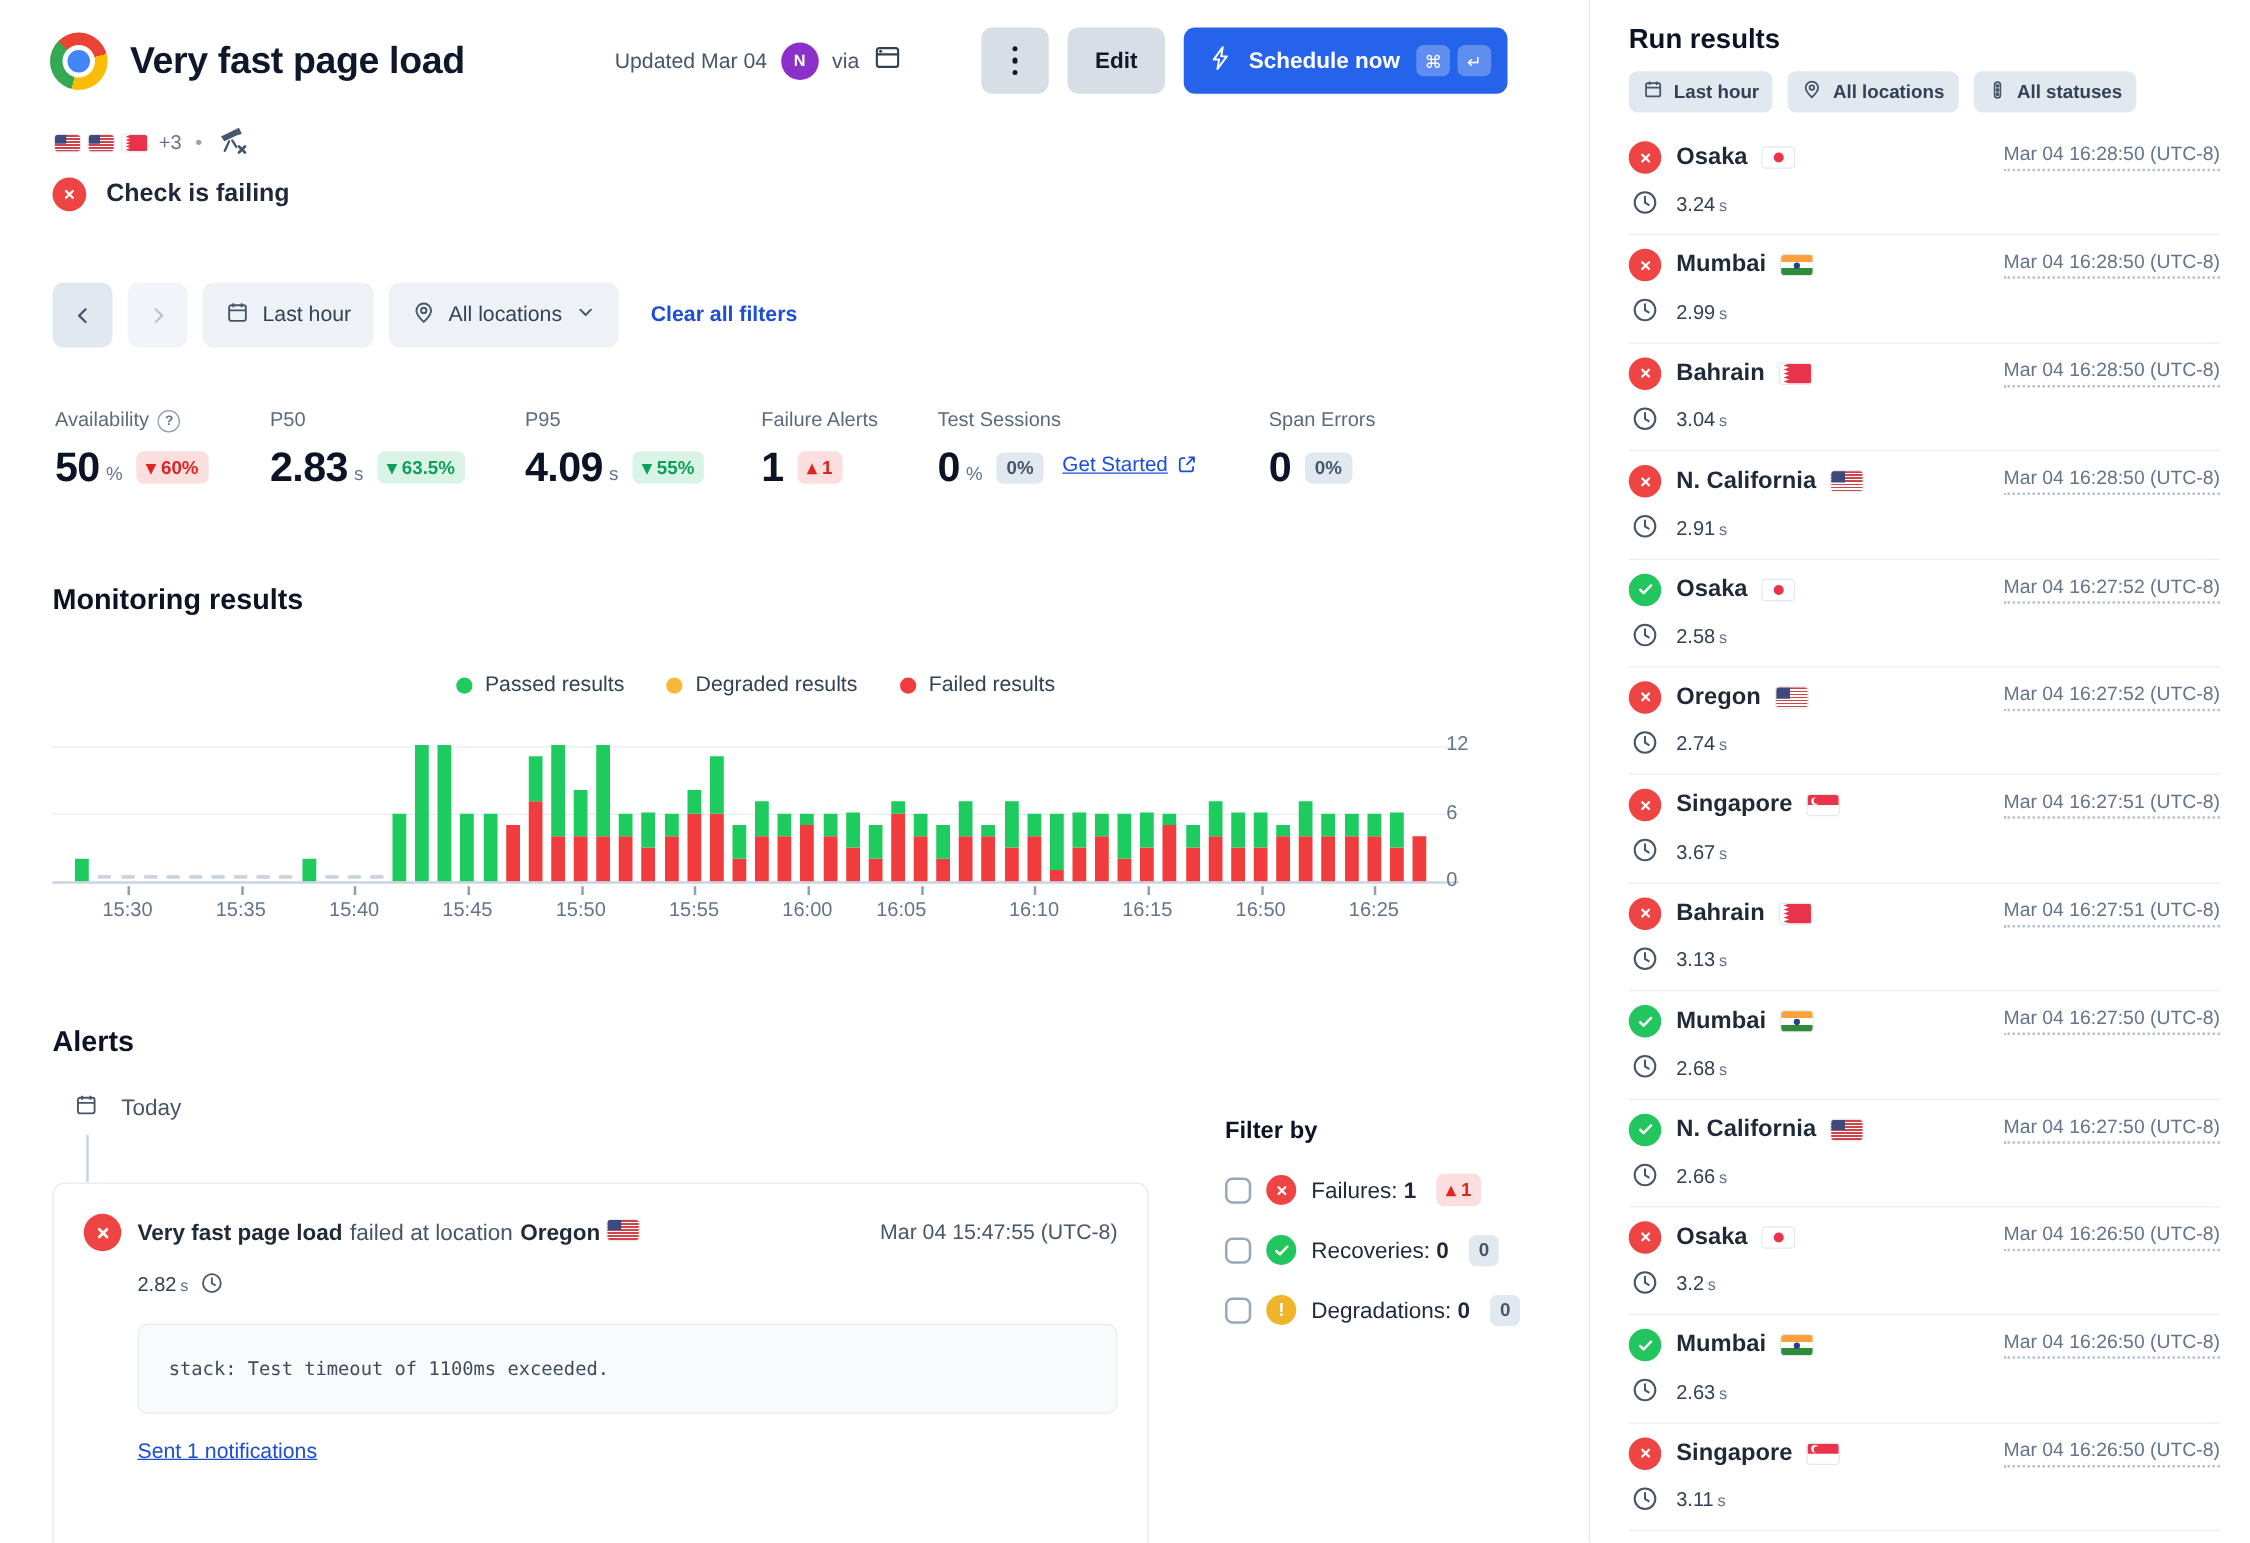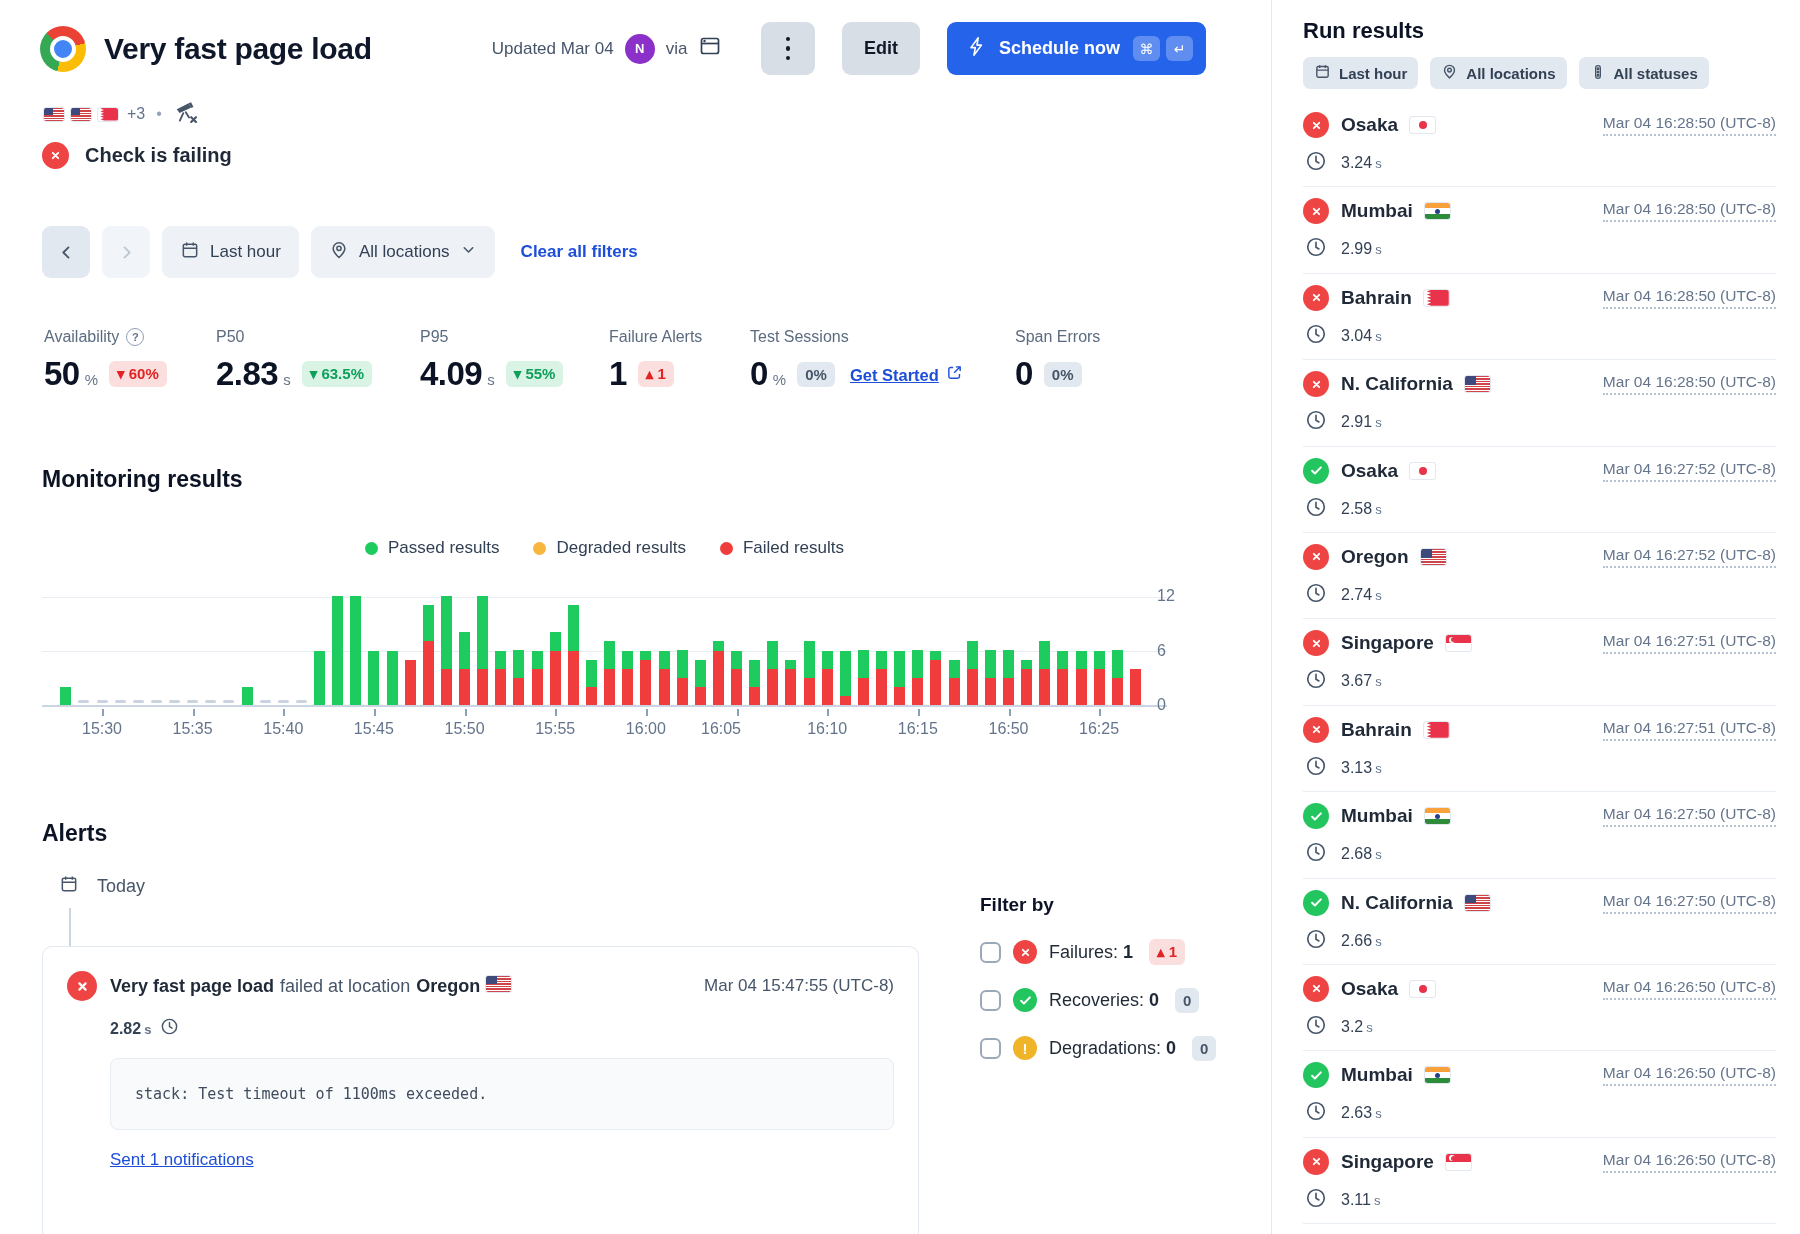--- a/index.html
+++ b/index.html
@@ -11,21 +11,21 @@
 
 
 .title-row{position:absolute;left:40px;top:22px;width:1166px;display:flex;align-items:center}
 .chrome{width:46px;height:46px;border-radius:50%;flex:none;position:relative;
   background:conic-gradient(from -45deg,#ea4335 0 120deg,#fbbc05 120deg 240deg,#34a853 240deg 360deg)}
 .chrome::after{content:"";position:absolute;inset:10px;background:#4285f4;border:4px solid #fff;border-radius:50%}
 .page-title{font-size:30px;font-weight:700;color:#0f172a;margin-left:18px;letter-spacing:-.3px;white-space:nowrap}
 .updated-group{margin-left:120px;display:flex;align-items:center;gap:11px;color:#475569;font-size:17px;white-space:nowrap}
 .avatar{width:30px;height:30px;border-radius:50%;background:#8b30c9;color:#fff;font-size:13px;font-weight:700;
   display:flex;align-items:center;justify-content:center}
-.actions{margin-left:auto;display:flex;gap:27px;align-items:center}
+.actions{margin-left:auto;display:flex;gap:15px;align-items:center}
 .btn-kebab{width:54px;height:53px;border-radius:9px;background:#d8dee6;display:flex;flex-direction:column;
   align-items:center;justify-content:center;cursor:pointer}
 .kdot{width:4.5px;height:4.5px;border-radius:50%;background:#111827;margin:2.6px 0}
 .btn-edit{height:53px;padding:0 22px;border-radius:9px;background:#d8dee6;font-size:18px;font-weight:600;color:#111827;
   display:flex;align-items:center;cursor:pointer}
 .btn-schedule{height:53px;padding:0 13px 0 20px;border-radius:9px;background:#2563eb;color:#fff;font-size:18px;
   font-weight:700;display:flex;align-items:center;gap:11px;cursor:pointer}
 .key{width:27px;height:25px;border-radius:6px;background:rgba(255,255,255,.27);font-size:14px;font-weight:400;
   display:flex;align-items:center;justify-content:center}
 .flags-row{position:absolute;left:44px;top:99px;display:flex;align-items:center;gap:7px}
@@ -46,21 +46,21 @@
 
 .stats{position:absolute;left:44px;top:328px;display:flex}
 .stat-label{font-size:16px;color:#5b6b7f;display:flex;gap:7px;align-items:center}
 .q-icon{width:18px;height:18px;border:1.6px solid #8fa0b5;border-radius:50%;color:#64748b;font-size:11px;font-weight:700;
   display:inline-flex;align-items:center;justify-content:center}
 .stat-value{margin-top:9px;display:flex;align-items:center}
 .num{font-size:33px;font-weight:700;color:#0b1324;letter-spacing:-.5px}
 .unit{font-size:15px;color:#64748b;margin-left:5px;font-weight:500;align-self:flex-end;margin-bottom:5px}
 .badge{margin-left:11px;padding:4px 8px;border-radius:6px;font-size:15px;font-weight:700;white-space:nowrap}
 .b-red{background:#fbdfdf;color:#e02424}.b-green{background:#d9f3e5;color:#0e9f5a}.b-grey{background:#e2e8f0;color:#475569}
-.gs-link{margin-left:15px;display:flex;gap:7px;align-items:flex-end;color:#1d4ed8;font-size:16.5px;font-weight:700}
+.gs-link{margin-left:15px;display:flex;gap:7px;align-items:flex-start;color:#1d4ed8;font-size:16.5px;font-weight:400}
 .gs-link span{text-decoration:underline}
 
 
 .h2{position:absolute;left:42px;font-size:23px;font-weight:700;color:#0b1324}
 .legend{position:absolute;left:42px;top:538px;width:1125px;display:flex;justify-content:center;gap:34px}
 .leg{display:flex;align-items:center;gap:10px;font-size:17px;color:#334155}
 .leg-dot{width:13px;height:13px;border-radius:50%}
 .chart{position:absolute;left:42px;top:597px;width:1160px;height:109px}
 .gl{position:absolute;left:0;width:1125px;height:1px;background:#e8edf3}
 .gl0{height:2px;background:#cbd5e1}
@@ -73,21 +73,21 @@
 
 .today-row{position:absolute;left:59px;top:874px;display:flex;align-items:center;gap:18px;font-size:18px;color:#475569}
 .tline{position:absolute;left:69px;top:908px;width:2px;height:38px;background:#cbd5e1}
 .alert-card{position:absolute;left:42px;top:946px;width:877px;height:296px;border:1.5px solid #e2e8f0;border-radius:10px;
   padding:24px 24px;background:#fff}
 .a-head{display:flex;align-items:center;gap:13px}
 .a-icon{width:30px;height:30px;border-radius:50%;background:#ef4444;display:flex;align-items:center;justify-content:center;flex:none}
 .a-title{font-size:18px;color:#475569;display:flex;align-items:center;gap:6px;white-space:nowrap}
 .a-title b{color:#1f2937}
 .a-time{margin-left:auto;font-size:17px;color:#475569;white-space:nowrap}
-.a-dur{margin-left:43px;margin-top:16px;display:flex;align-items:center;gap:9px;font-size:16px;color:#334155;font-weight:700}
+.a-dur{margin-left:43px;margin-top:16px;display:flex;align-items:center;gap:9px;font-size:16px;color:#334155;font-weight:400}
 .sm{font-size:13px;color:#64748b;margin-left:3px}
 .a-code{margin-left:43px;margin-top:18px;background:#f8fafc;border:1.5px solid #e7ecf2;border-radius:8px;
   padding:26px 24px;font-family:"DejaVu Sans Mono",monospace;font-size:15px;color:#3f4c5e}
 .a-code div+div{margin-top:24px}
 .a-note{display:inline-block;margin-left:43px;margin-top:20px;color:#1d4ed8;font-size:17px;text-decoration:underline}
 
 
 .filter-by{position:absolute;left:980px;top:894px}
 .fby-h{font-size:19px;font-weight:700;color:#0b1324}
 .fby-row{display:flex;align-items:center;gap:12px;margin-top:24px;height:24px}

